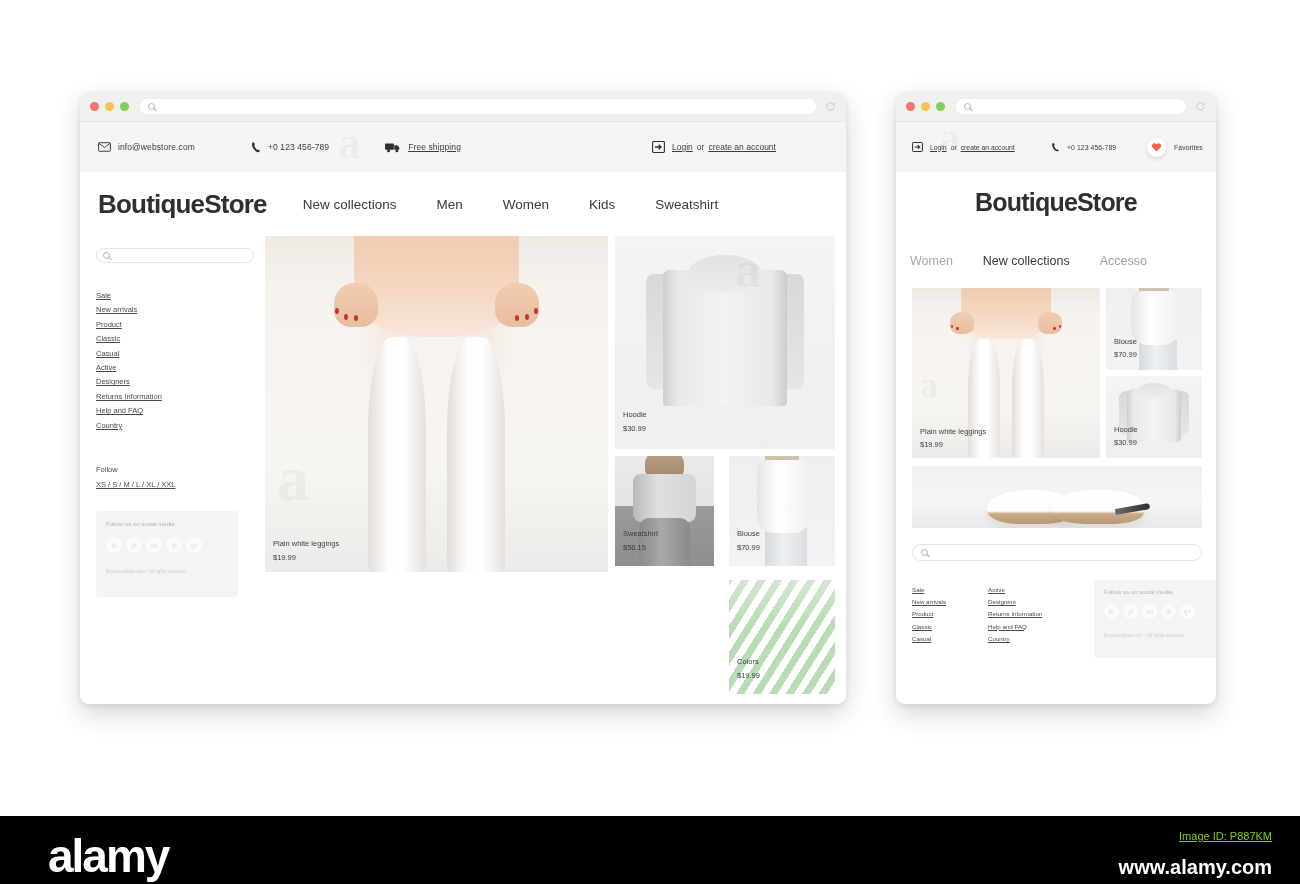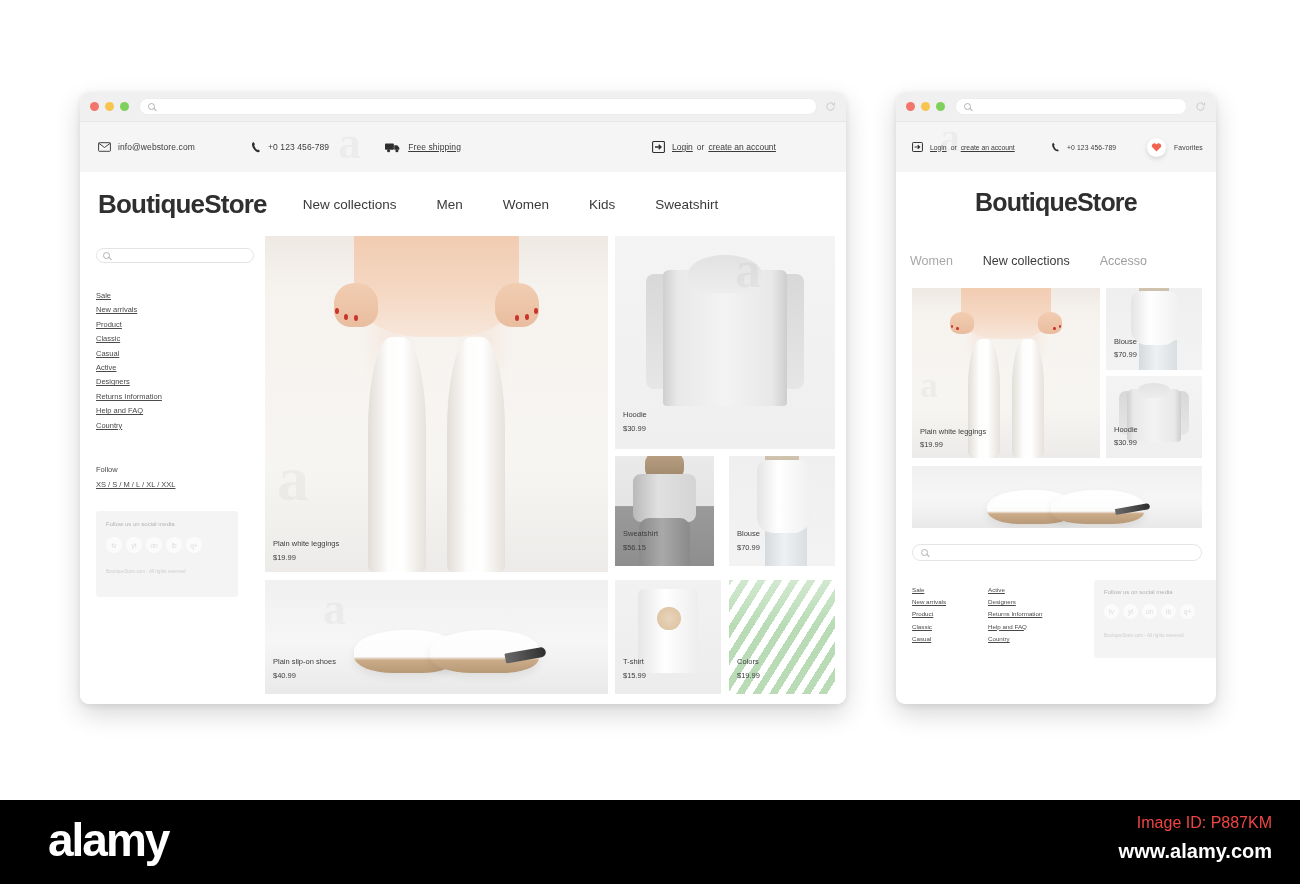--- a/index.html
+++ b/index.html
@@ -223,31 +223,31 @@
 
   
   .ghost-a {
     position: absolute; color: rgba(0,0,0,0.035);
     font-family: "Liberation Serif", serif; font-weight: 700;
     pointer-events: none; user-select: none; z-index: 4;
   }
 
   
   .alamy {
-    position: absolute; left: 0; bottom: 0; width: 1300px; height: 84px;
+    position: absolute; left: 0; bottom: 0; width: 1300px; height: 68px;
     background: #000; color: #fff; text-align: center;
   }
   .alamy-logo {
     position: absolute; left: 48px; top: 13px;
     font-size: 46px; font-weight: 700; letter-spacing: -2px;
     font-family: "Liberation Sans", sans-serif;
   }
   .alamy-id {
     position: absolute; right: 28px; top: 14px;
-    font-size: 16px; color: #ef4444;
+    font-size: 11px; color: #84cc16; text-decoration: underline;
   }
   .alamy-url {
     position: absolute; right: 28px; top: 40px;
     font-size: 20px; font-weight: 700;
   }
 
   
   .m-footcol a {
     display:block; font-size: 6.2px; color:#4a4a4a;
     text-decoration: underline; line-height: 12.2px;
@@ -428,39 +428,21 @@
         <div class="tile" style="position:absolute; left:464px; top:220px; width:106px; height:110px;">
           <div class="ph ph-blouse">
             <div class="hair2"></div>
             <div class="pants"></div>
             <div class="shirt"></div>
           </div>
           <div class="cap" style="bottom:26px;">Blouse</div>
           <div class="cap price" style="bottom:12px;">$70.99</div>
         </div>
 
-        <div class="tile" style="position:absolute; left:0; top:344px; width:343px; height:114px;">
-          <div class="ph ph-shoes">
-            <div class="shoe a"></div>
-            <div class="shoe b"></div>
-            <div class="shoe-tip"></div>
-          </div>
-          <div class="ghost-a" style="left:58px; top:2px; font-size:46px;">a</div>
-          <div class="cap" style="bottom:26px;">Plain slip-on shoes</div>
-          <div class="cap price" style="bottom:12px;">$40.99</div>
-        </div>
-
-        <div class="tile" style="position:absolute; left:350px; top:344px; width:106px; height:114px;">
-          <div class="ph ph-tshirt">
-            <div class="tee"></div>
-            <div class="print"></div>
-          </div>
-          <div class="cap" style="bottom:26px;">T-shirt</div>
-          <div class="cap price" style="bottom:12px;">$15.99</div>
-        </div>
+
 
         <div class="tile" style="position:absolute; left:464px; top:344px; width:106px; height:114px;">
           <div class="ph ph-leggins2"></div>
           <div class="cap" style="bottom:26px;">Colors</div>
           <div class="cap price" style="bottom:12px;">$19.99</div>
         </div>
       </div>
     </div>
   </div>
 

